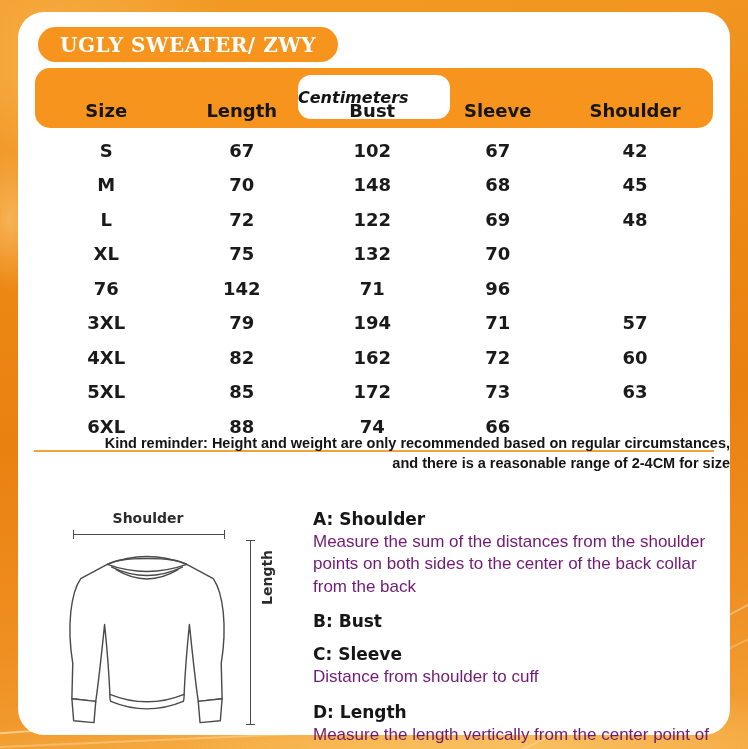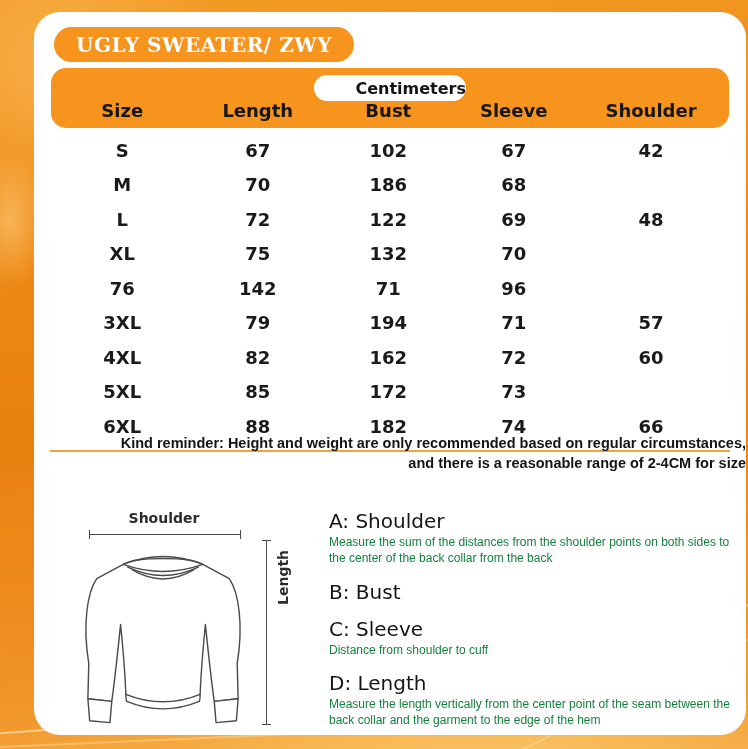--- a/index.html
+++ b/index.html
@@ -20,34 +20,34 @@
   .wave-2{right:-180px;bottom:-90px;width:760px;height:170px;transform:rotate(5deg);
     background:radial-gradient(closest-side,rgba(255,228,150,.35),rgba(255,228,150,0));}
   .streak{position:absolute;height:2px;background:rgba(255,243,205,.55);border-radius:2px;pointer-events:none;}
   .streak-1{left:-20px;bottom:28px;width:420px;transform:rotate(-4deg);}
   .streak-2{left:-10px;bottom:12px;width:520px;transform:rotate(-2.5deg);opacity:.6;}
   .streak-3{right:-30px;bottom:90px;width:260px;transform:rotate(-28deg);opacity:.7;}
   .streak-4{right:-40px;bottom:55px;width:300px;transform:rotate(-26deg);opacity:.5;}
 
   
   .card{position:absolute;left:18px;top:12px;width:712px;height:723px;
-    background:#ffffff;border-radius:26px;margin-left:16px;}
+    background:#ffffff;border-radius:26px;}
 
   
   .title-pill{position:absolute;left:20px;top:15px;height:35px;
     background:var(--brand,#f7941d);border-radius:18px;
     display:flex;align-items:center;padding:0 22px;}
   .title-pill span{font-family:"DejaVu Serif",serif;font-weight:bold;
     color:#ffffff;font-size:20px;letter-spacing:.5px;white-space:nowrap;}
 
   
   .tband{position:absolute;left:17px;top:56px;width:678px;height:60px;
     background:var(--brand,#f7941d);border-radius:15px;}
-  .unit-pill{position:absolute;left:263px;top:7px;width:152px;height:26px;
-    background:#ffffff;border-radius:13px;display:flex;align-items:center;justify-content:flex-end;}
+  .unit-pill{position:absolute;left:263px;top:7px;width:152px;height:44px;
+    background:#ffffff;border-radius:13px;display:flex;align-items:center;justify-content:flex-start;font-style:italic;}
   .unit-pill span{font-weight:bold;font-size:16px;color:#141414;}
   .cols,.trow{display:grid;grid-template-columns:21% 19% 19.5% 17.5% 23%;}
   .cols{position:absolute;left:0;bottom:7px;width:100%;}
   .hcell{text-align:center;font-weight:bold;font-size:18px;color:#161616;}
   .rows{position:absolute;left:17px;top:121px;width:678px;}
   .trow{height:34.5px;align-items:center;}
   .tcell{text-align:center;font-weight:bold;font-size:18px;color:#1a1a1a;}
 
   
   .divider{position:absolute;left:16px;top:438px;width:680px;height:0;
@@ -69,22 +69,22 @@
   .v-measure i{display:block;border-left:1.5px solid #4a4a4a;margin-left:4px;height:100%;}
   .length-label{position:absolute;left:211px;top:95px;
     font-weight:bold;font-size:14px;color:#2c2c2c;
     transform:rotate(-90deg);transform-origin:left top;
     white-space:nowrap;}
 
   
   .defs{position:absolute;left:295px;top:497px;width:402px;
     font-family:"Liberation Sans",sans-serif;color:#161616;}
   .def-block{margin-bottom:13px;}
-  .def-head{font-family:"DejaVu Sans",sans-serif;font-weight:normal;font-size:20px;margin-bottom:2px;}
-  .def-body{font-size:12px;line-height:1.32;color:#15803d;}
+  .def-head{font-family:"DejaVu Sans",sans-serif;font-weight:bold;font-size:17px;margin-bottom:2px;}
+  .def-body{font-size:17px;line-height:1.32;color:#701a75;}
 </style>
 </head>
 <body style="--brand: #f7941d; --divider: #f2a43a;">
 
 <div class="glow glow-topleft"></div>
 <div class="glow glow-leftmid"></div>
 <div class="wave wave-1"></div>
 <div class="wave wave-2"></div>
 <div class="streak streak-1"></div>
 <div class="streak streak-2"></div>
@@ -114,22 +114,23 @@
       <div class="trow">
         <div class="tcell">S</div>
         <div class="tcell">67</div>
         <div class="tcell">102</div>
         <div class="tcell">67</div>
         <div class="tcell">42</div>
       </div>
       <div class="trow">
         <div class="tcell">M</div>
         <div class="tcell">70</div>
-        <div class="tcell">186</div>
+        <div class="tcell">148</div>
         <div class="tcell">68</div>
+        <div class="tcell">45</div>
       </div>
       <div class="trow">
         <div class="tcell">L</div>
         <div class="tcell">72</div>
         <div class="tcell">122</div>
         <div class="tcell">69</div>
         <div class="tcell">48</div>
       </div>
       <div class="trow">
         <div class="tcell">XL</div>
@@ -155,25 +156,25 @@
         <div class="tcell">82</div>
         <div class="tcell">162</div>
         <div class="tcell">72</div>
         <div class="tcell">60</div>
       </div>
       <div class="trow">
         <div class="tcell">5XL</div>
         <div class="tcell">85</div>
         <div class="tcell">172</div>
         <div class="tcell">73</div>
+        <div class="tcell">63</div>
       </div>
       <div class="trow">
         <div class="tcell">6XL</div>
         <div class="tcell">88</div>
-        <div class="tcell">182</div>
         <div class="tcell">74</div>
         <div class="tcell">66</div>
       </div>
     </div>
 
   <div class="divider"></div>
 
   <div class="reminder">
     <div>Kind reminder: Height and weight are only recommended based on regular circumstances,</div>
     <div>and there is a reasonable range of 2-4CM for size</div>

